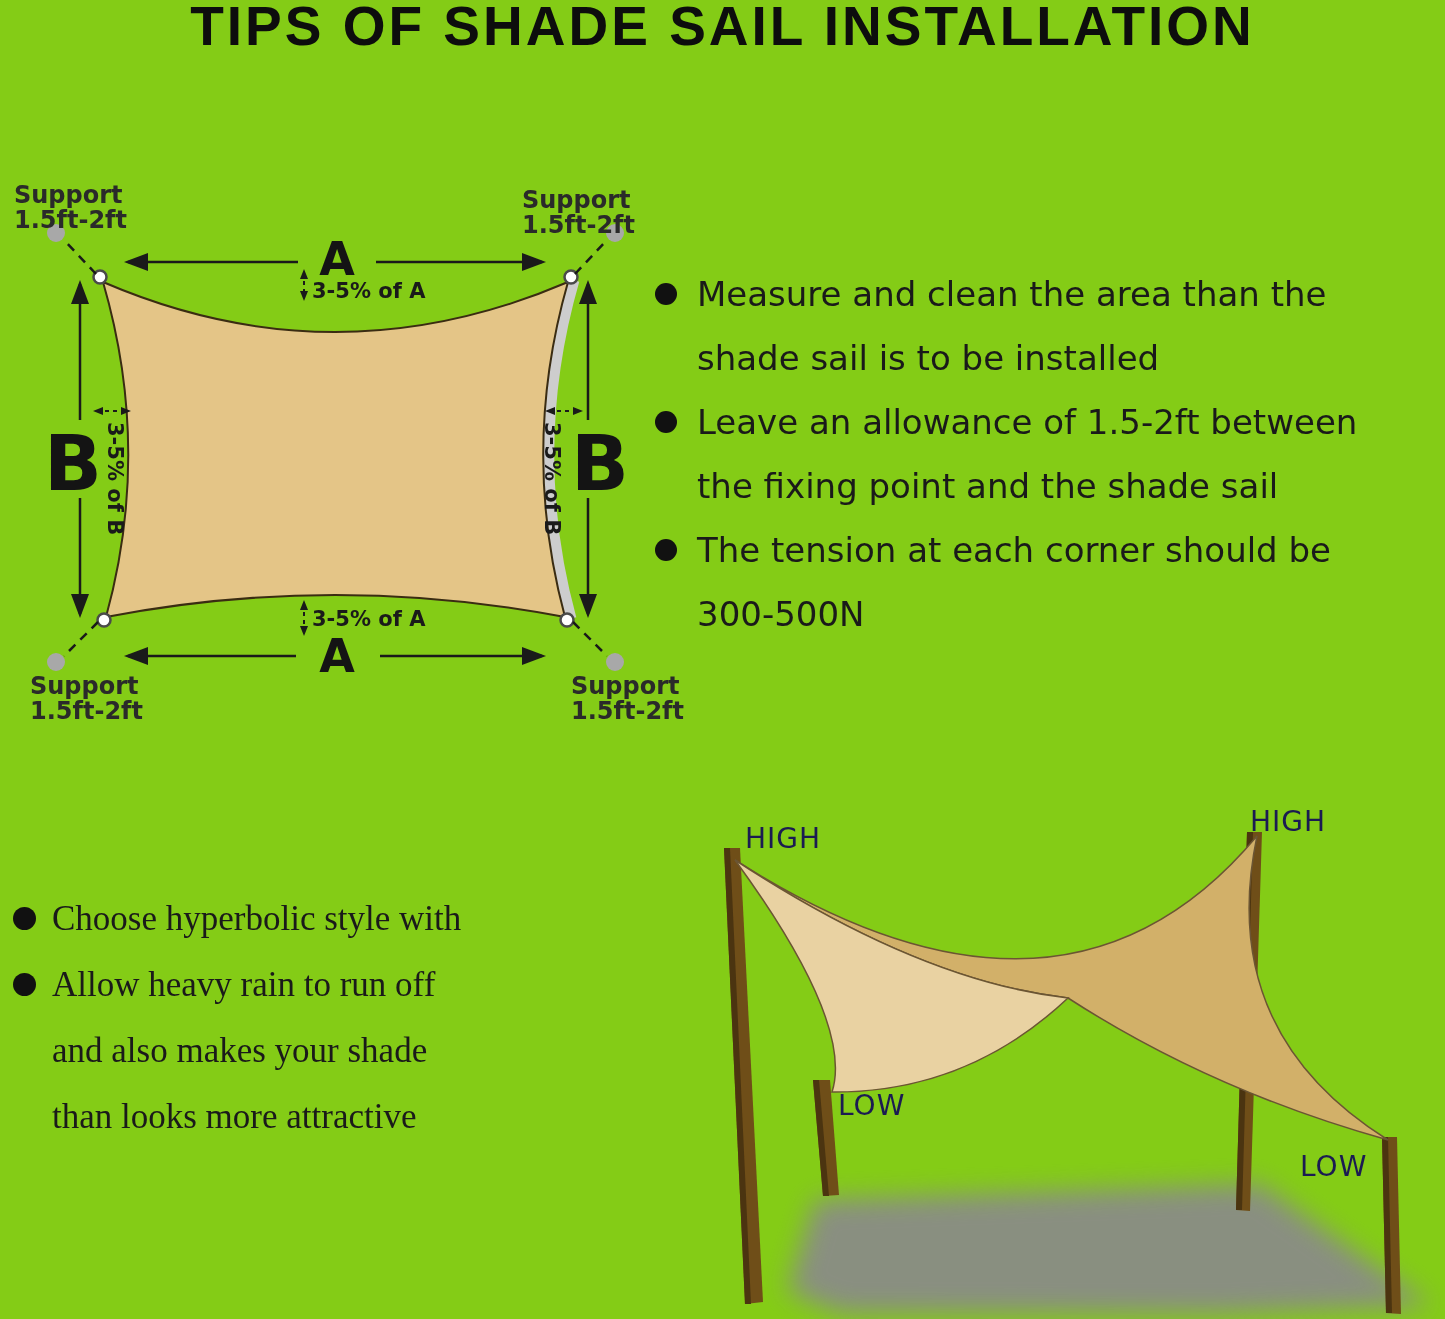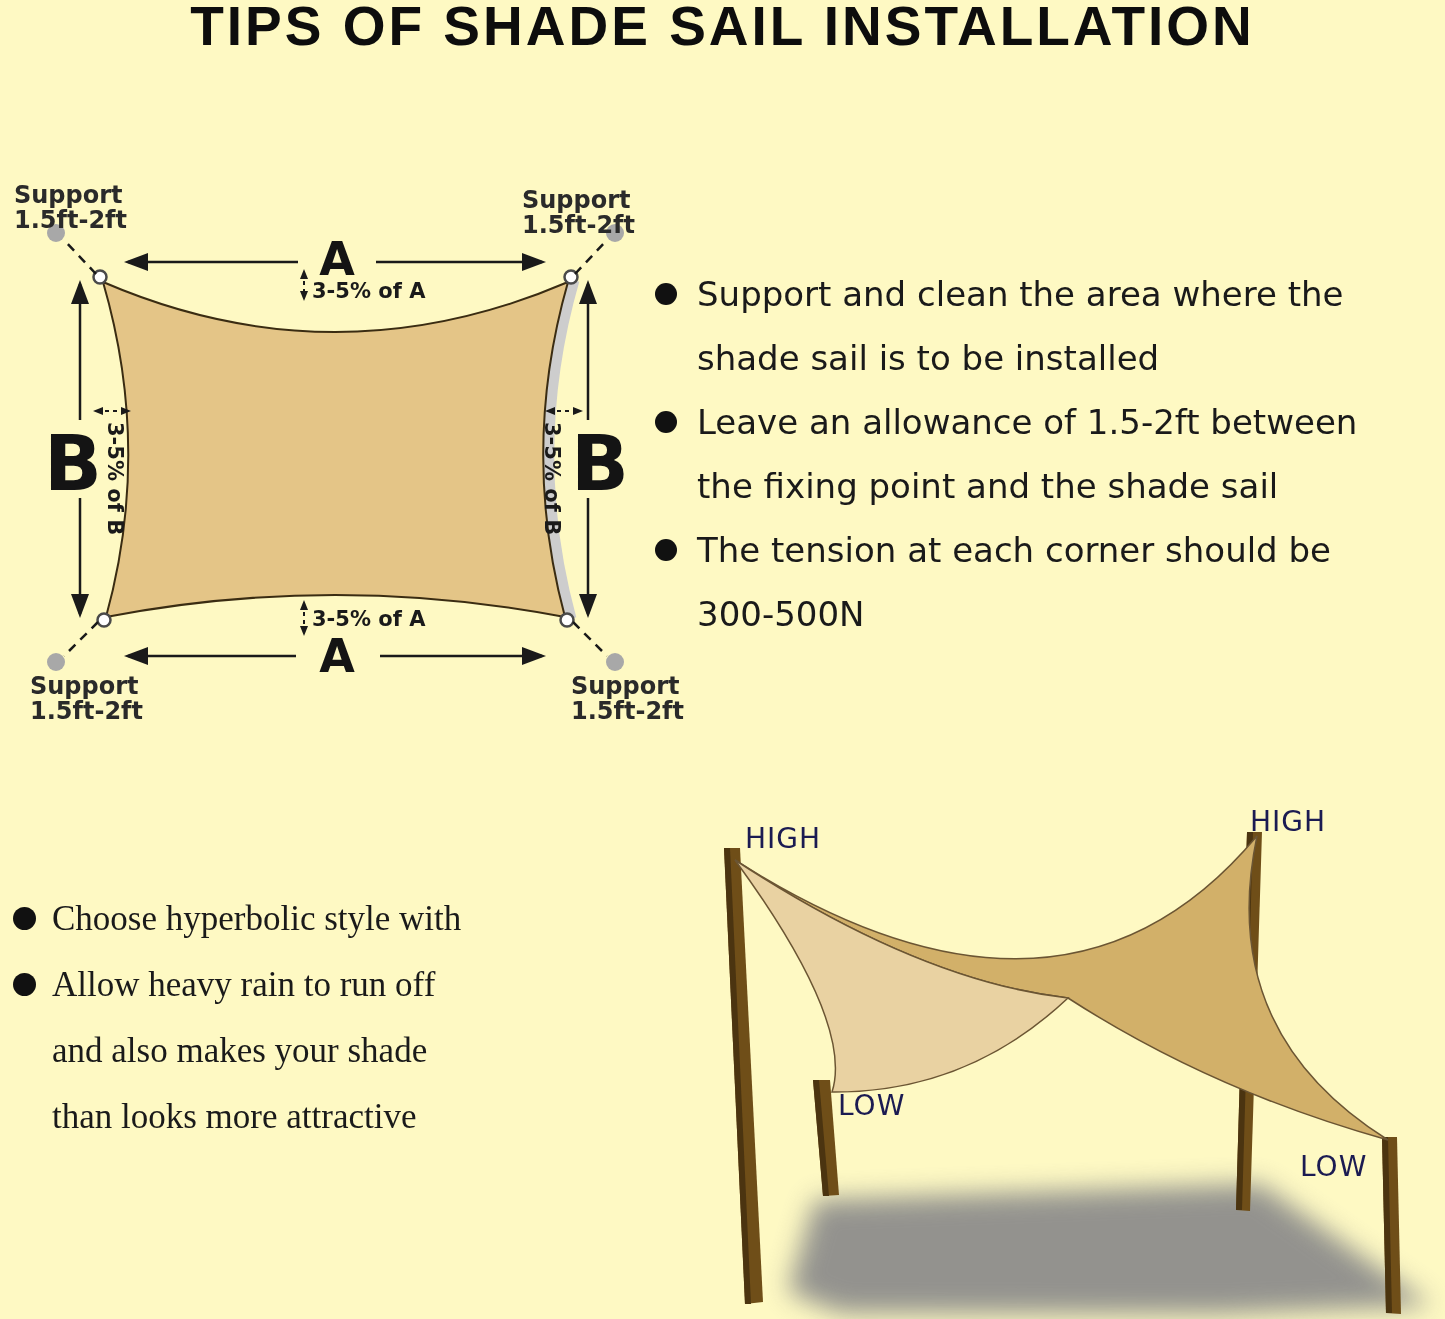--- a/index.html
+++ b/index.html
@@ -1,16 +1,16 @@
 <!DOCTYPE html>
 <html><head>
 <meta charset="utf-8">
 <style>
   html,body{margin:0;padding:0;background:#ffffff;}
-  #page{position:relative;width:1445px;height:1319px;background:#fef9c3;overflow:hidden;
+  #page{position:relative;width:1445px;height:1319px;background:#84cc16;overflow:hidden;
         font-family:"DejaVu Sans","Liberation Sans",sans-serif;color:#1a1a1a;}
   
   #title{position:absolute;top:-6px;left:0;width:100%;text-align:center;
          font-family:"Liberation Sans","DejaVu Sans",sans-serif;
          font-weight:900;font-size:55px;letter-spacing:3px;color:#0d0d0d;
          white-space:nowrap;}
   
   ul.tips{list-style:none;margin:0;padding:0;position:absolute;}
   ul.tips li{position:relative;}
   ul.tips li .ln{display:block;}
@@ -126,21 +126,21 @@
       <text class="dim-b" x="600" y="320" text-anchor="middle">B</text>
       <line class="sagdash" x1="549" y1="241" x2="579" y2="241"></line>
       <polygon class="arrow" points="545,241 555,237 555,245"></polygon>
       <polygon class="arrow" points="583,241 573,237 573,245"></polygon>
       <text class="sag-label" transform="translate(545,252) rotate(90)">3-5% of B</text>
     </g>
   </svg>
 
   <ul class="tips" id="tips-right">
     <li>
-      <span class="ln">Support and clean the area where the</span>
+      <span class="ln">Measure and clean the area than the</span>
       <span class="ln">shade sail is to be installed</span>
     </li>
     <li>
       <span class="ln">Leave an allowance of 1.5-2ft between</span>
       <span class="ln">the fixing point and the shade sail</span>
     </li>
     <li>
       <span class="ln">The tension at each corner should be</span>
       <span class="ln">300-500N</span>
     </li>

